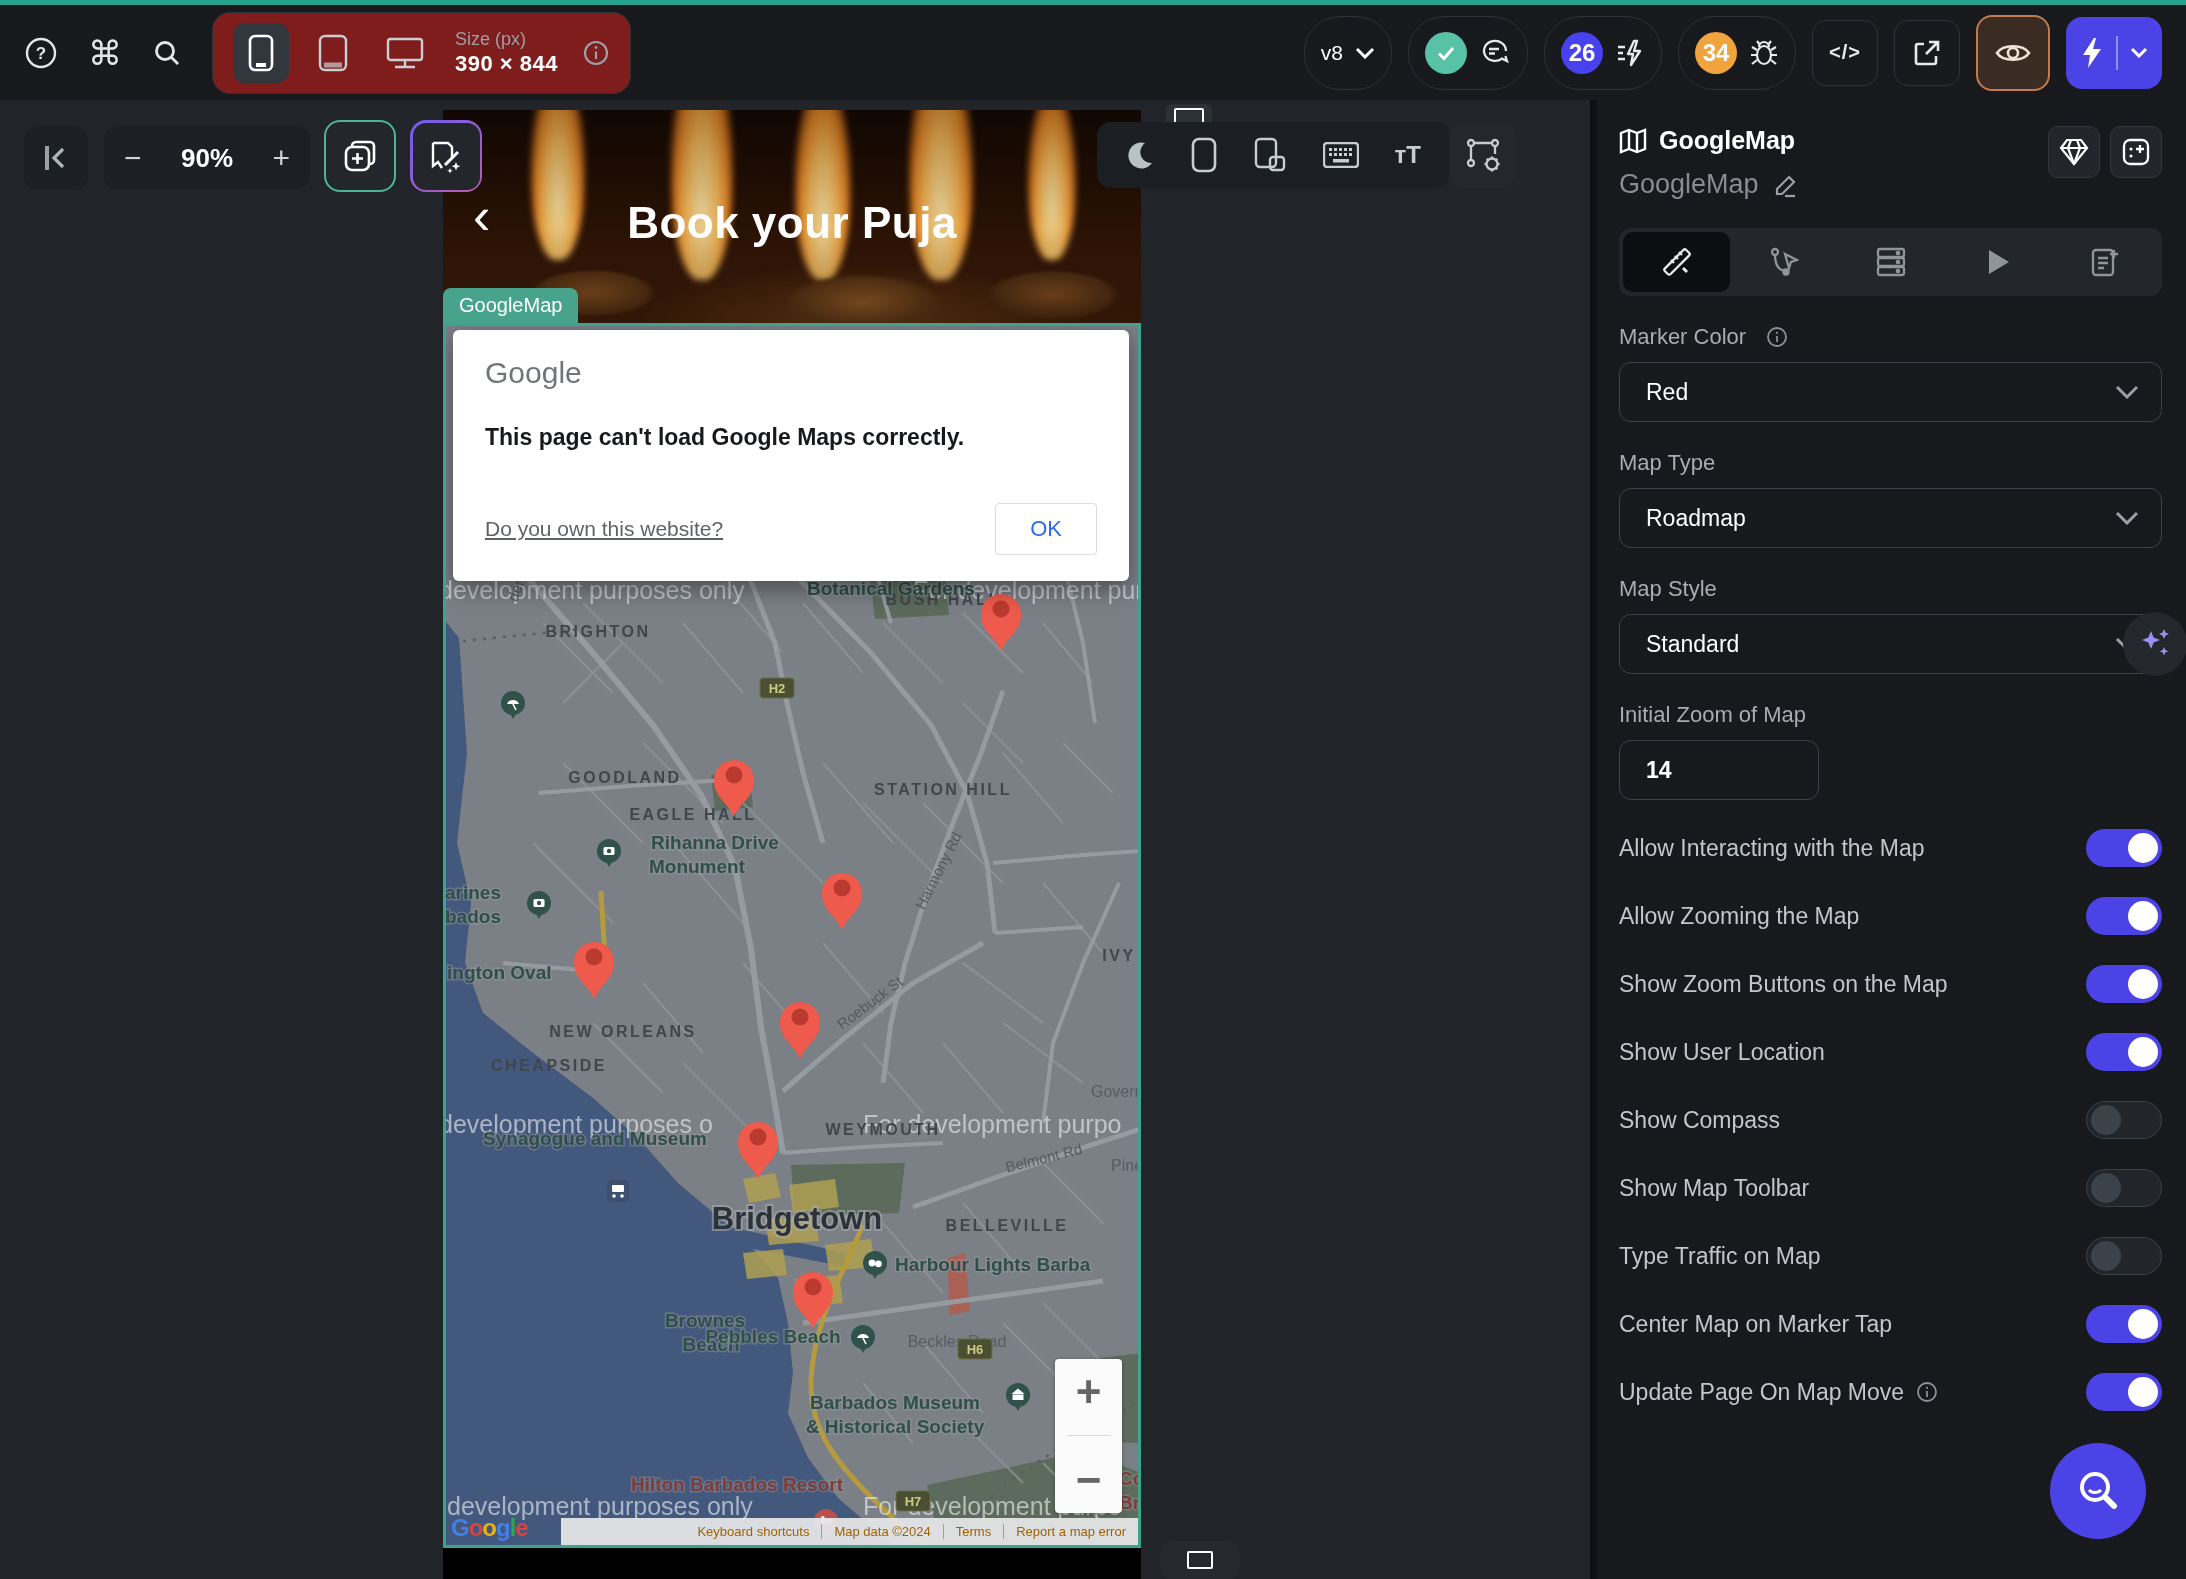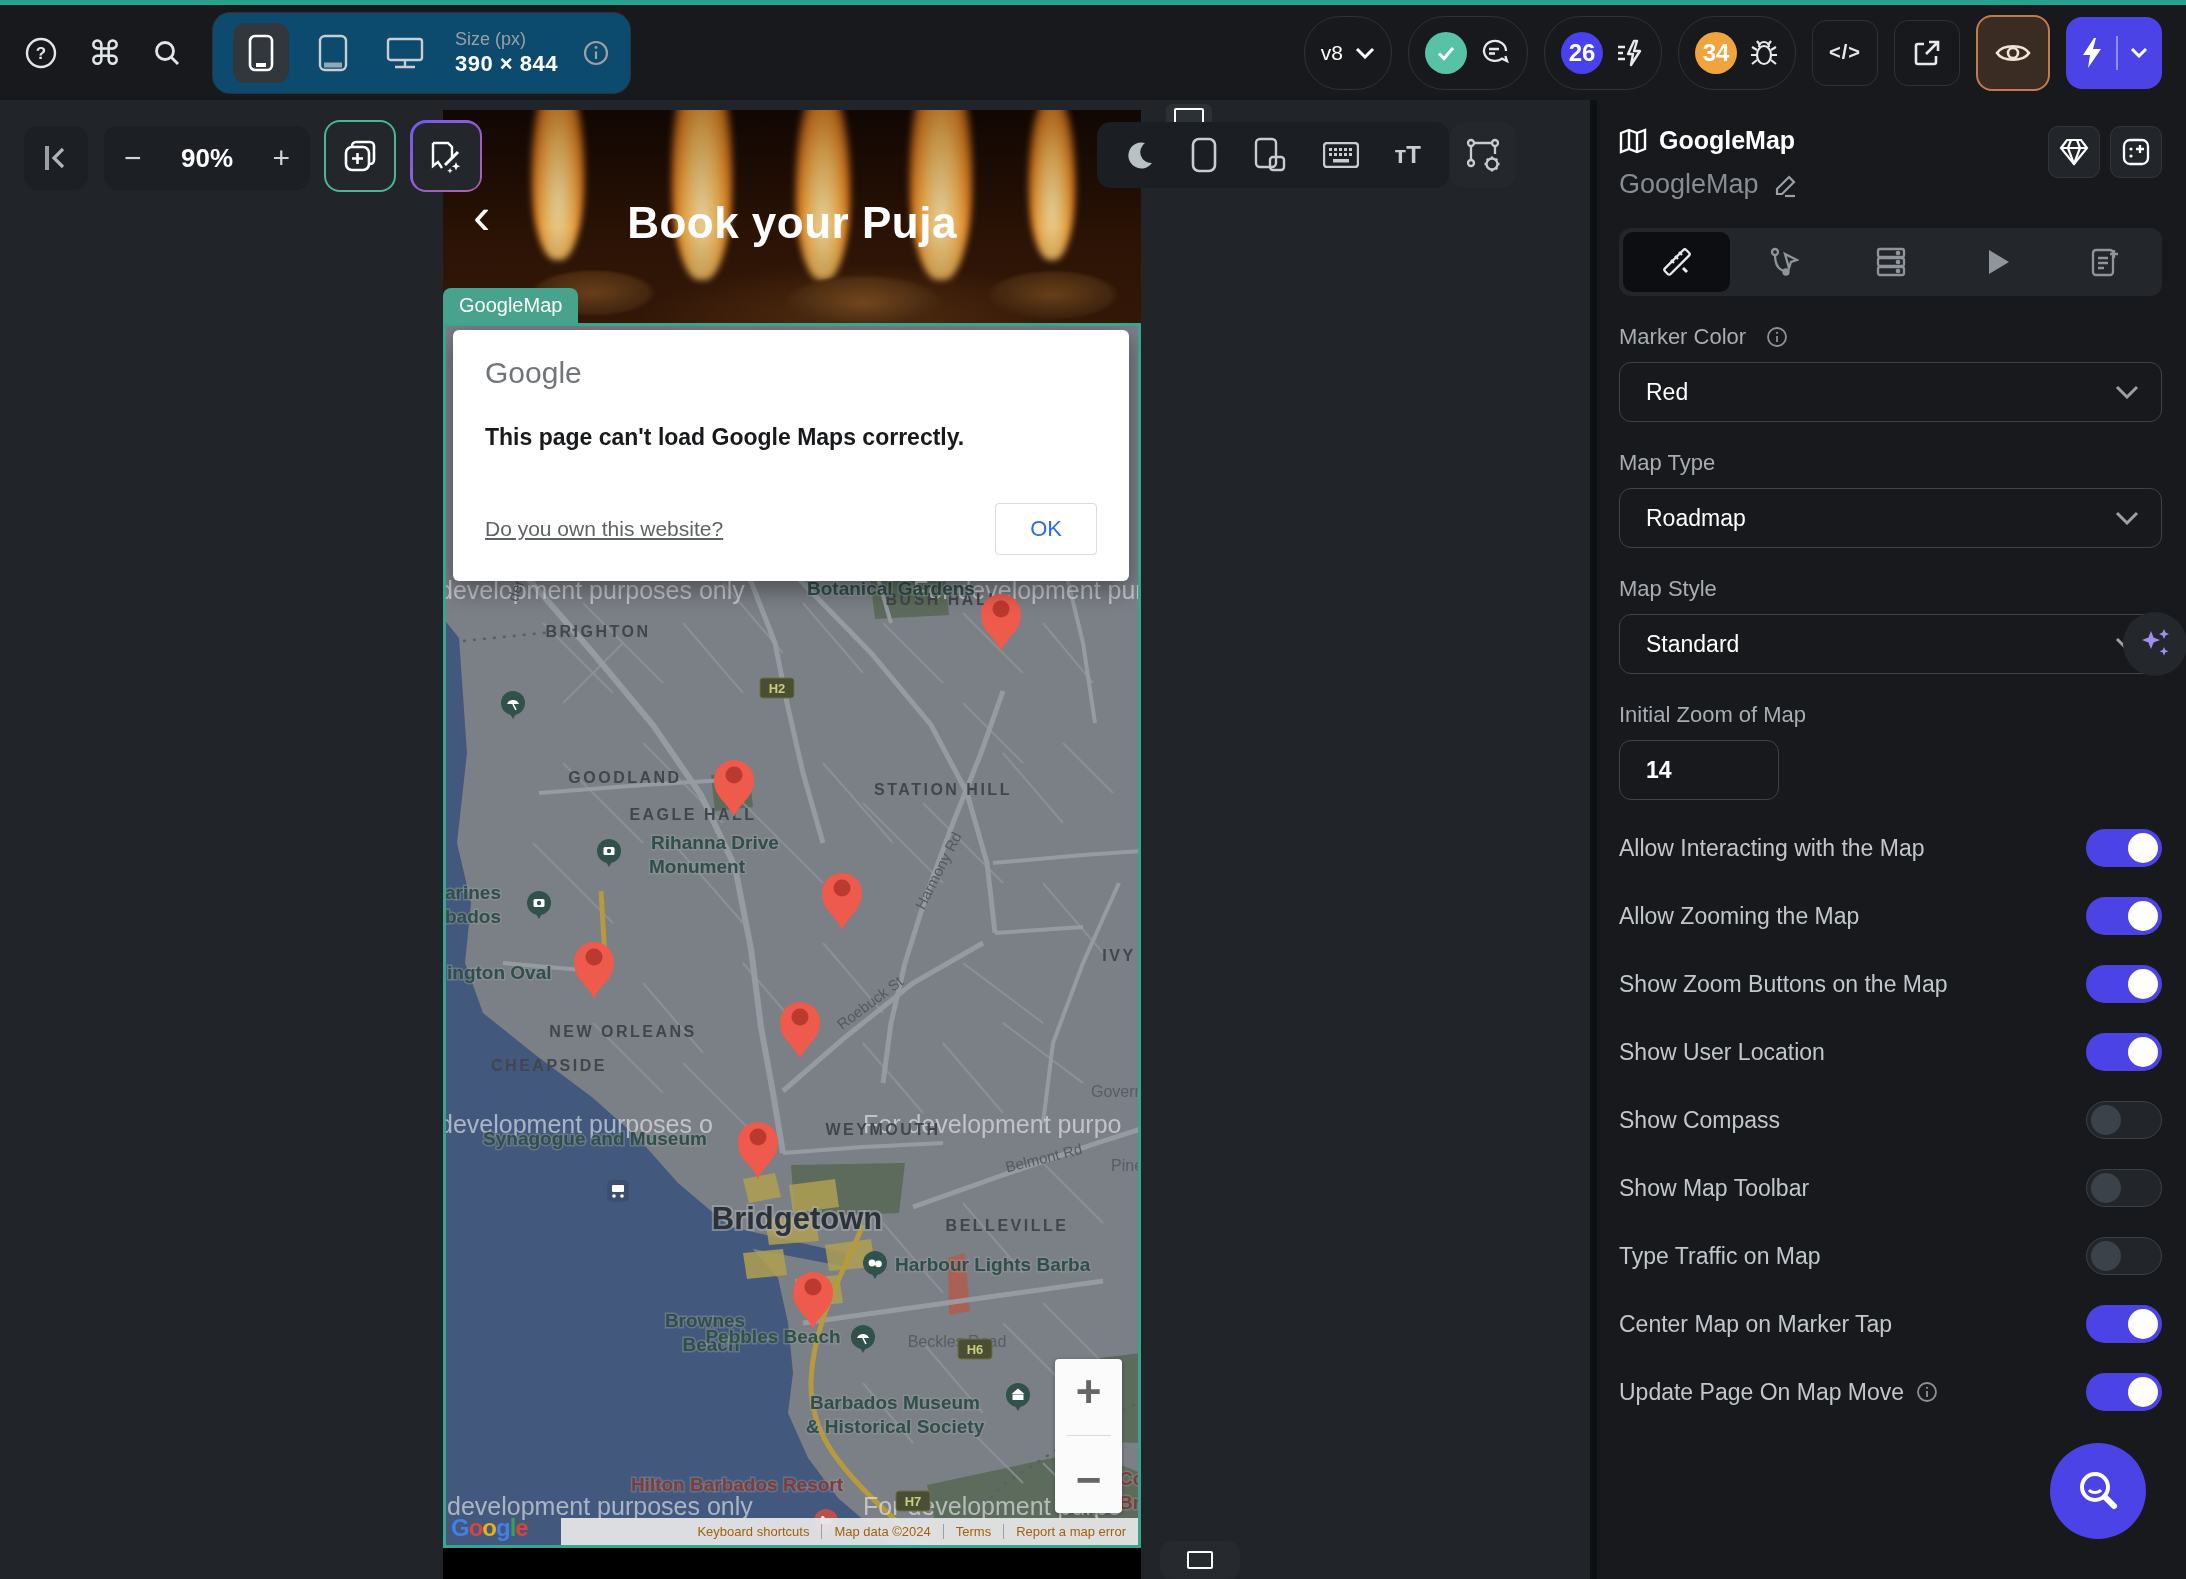--- a/index.html
+++ b/index.html
@@ -2,21 +2,21 @@
 <html><head>
 <meta charset="utf-8">
 <style>
   html,body{margin:0;padding:0;background:#212429;font-family:"Liberation Sans",sans-serif;}
   .screen{position:relative;width:2186px;height:1579px;background:#212429;overflow:hidden;}
   .top-strip{position:absolute;left:0;top:0;width:100%;height:5px;background:#26a28c;}
   
   .topbar{position:absolute;left:0;top:5px;right:0;height:95px;background:#17191d;display:flex;align-items:center;padding:0 24px;box-sizing:border-box;z-index:20;}
   .tb-left{display:flex;align-items:center;gap:30px;}
   .icon-btn{display:flex;align-items:center;justify-content:center;cursor:pointer;color:#e3e6e9;}
-  .device-pill{display:flex;align-items:center;gap:16px;border:1.5px solid #2d3238;background:#0c4a6e;border-radius:18px;height:80px;padding:0 20px;}
+  .device-pill{display:flex;align-items:center;gap:16px;border:1.5px solid #2d3238;background:#7f1d1d;border-radius:18px;height:80px;padding:0 20px;}
   .dev-btn{width:56px;height:60px;border-radius:12px;display:flex;align-items:center;justify-content:center;color:#c9ced3;}
   .dev-btn.active{background:#32373d;color:#fff;}
   .size-block{display:flex;flex-direction:column;justify-content:center;margin-left:6px;line-height:1.25;}
   .size-label{font-size:18px;color:#9aa0a6;}
   .size-value{font-size:22px;color:#fff;font-weight:bold;letter-spacing:.5px;}
   .tb-right{margin-left:auto;display:flex;align-items:center;gap:16px;}
   .pill{display:flex;align-items:center;gap:12px;height:72px;border:1.5px solid #2d3238;border-radius:36px;padding:0 16px;background:#17191d;}
   .num-circle{width:42px;height:42px;border-radius:50%;display:flex;align-items:center;justify-content:center;font-size:24px;font-weight:bold;color:#fff;}
   .sq-btn{width:64px;height:64px;border-radius:14px;border:1.5px solid #2d3238;display:flex;align-items:center;justify-content:center;color:#e7eaec;}
   .eye-btn{width:70px;height:72px;border-radius:16px;background:#3a2c22;border:2.5px solid #c27b50;display:flex;align-items:center;justify-content:center;}
@@ -78,21 +78,21 @@
   .p-title-wrap{flex:1;}
   .p-title{display:flex;align-items:center;gap:12px;color:#fff;font-size:25px;font-weight:bold;}
   .p-sub{display:flex;align-items:center;gap:14px;margin-top:14px;color:#878d93;font-size:27px;}
   .p-hbtn{width:50px;height:50px;border-radius:10px;background:#22262b;border:1px solid #31363c;display:flex;align-items:center;justify-content:center;color:#fff;margin-left:10px;}
   .tabbar{margin-top:28px;height:68px;background:#23272c;border-radius:12px;display:flex;align-items:center;padding:4px;box-sizing:border-box;}
   .tab{flex:1;height:60px;border-radius:10px;display:flex;align-items:center;justify-content:center;color:#8f959b;}
   .tab.active{background:#0c0e11;color:#e8ebee;}
   .f-label-row{display:flex;align-items:center;gap:20px;margin-top:28px;margin-bottom:12px;}
   .f-label{font-size:22px;color:#a7adb2;}
   .f-control{position:relative;height:60px;border:1.5px solid #3e434a;border-radius:12px;display:flex;align-items:center;padding:0 26px;box-sizing:border-box;}
-  .f-control.narrow{width:160px;}
+  .f-control.narrow{width:200px;}
   .f-value{font-size:23px;color:#fff;}
   .f-chev{position:absolute;right:22px;color:#9aa0a6;}
   .ai-circle{position:absolute;right:-26px;top:-3px;width:64px;height:64px;border-radius:50%;background:#24282d;display:flex;align-items:center;justify-content:center;}
   .toggles{margin-top:14px;}
   .t-row{display:flex;align-items:center;height:68px;}
   .t-label{font-size:23px;color:#c2c7cc;display:flex;align-items:center;gap:12px;flex:1;}
   .switch{width:76px;height:38px;border-radius:19px;position:relative;box-sizing:border-box;}
   .switch.on{background:#4b43e6;}
   .switch.off{background:#22262b;border:1.5px solid #3a4047;}
   .knob{position:absolute;top:4px;width:30px;height:30px;border-radius:50%;}

